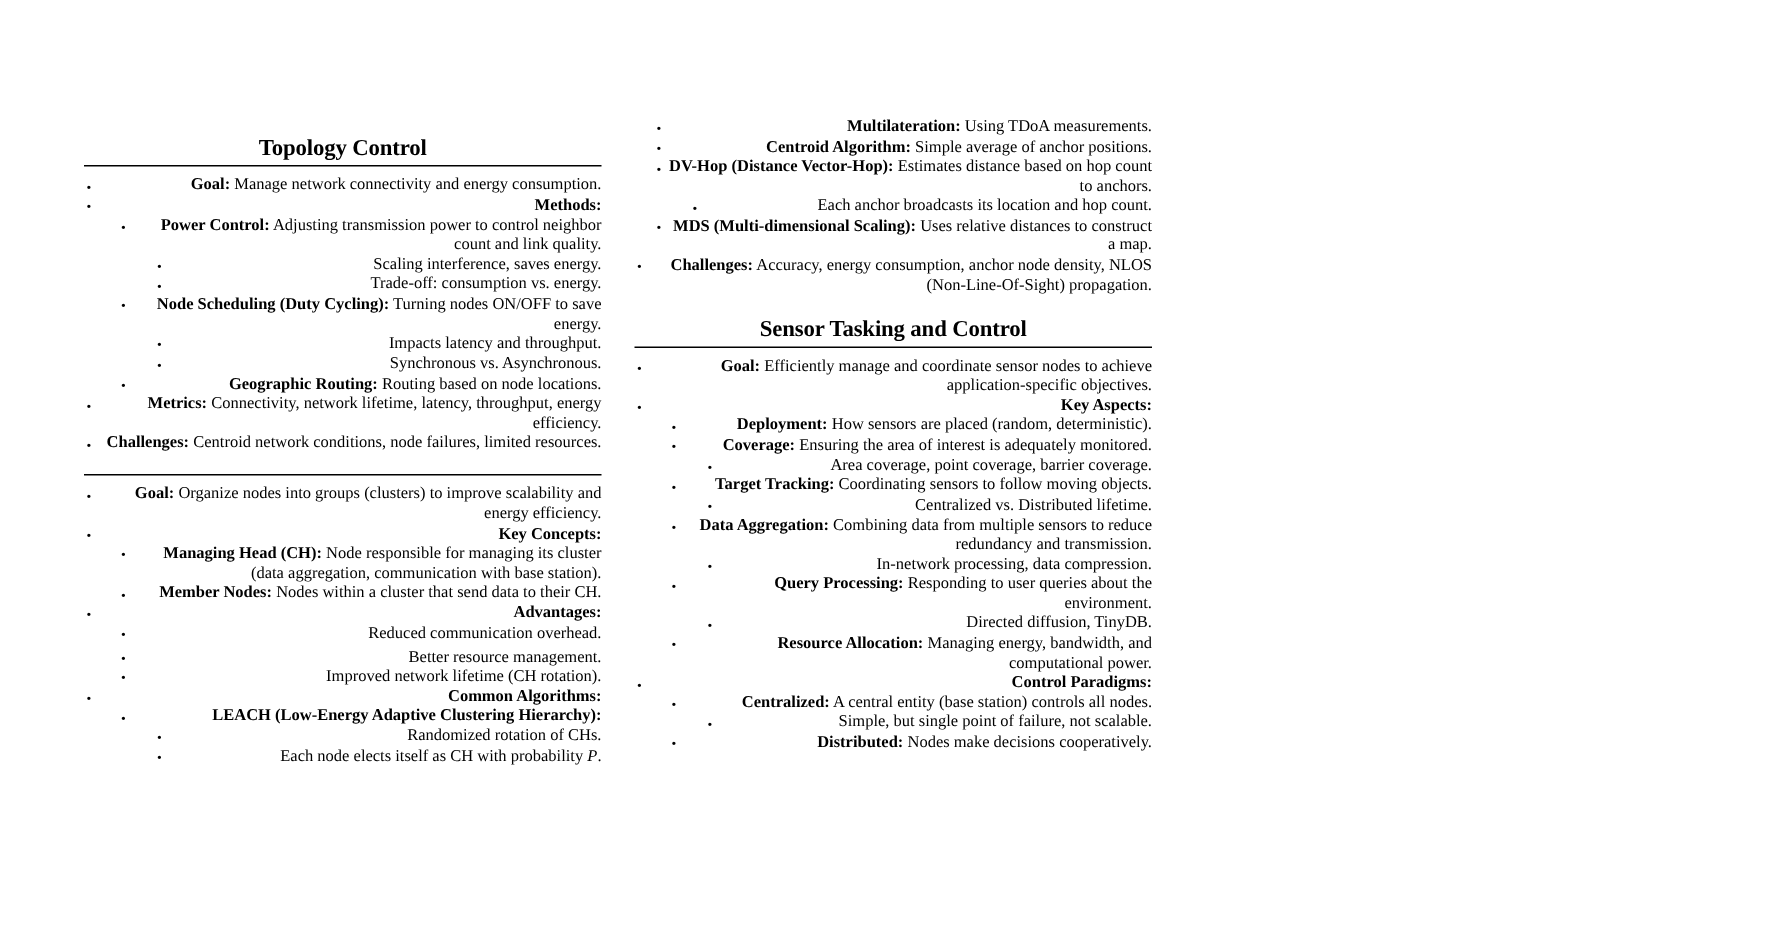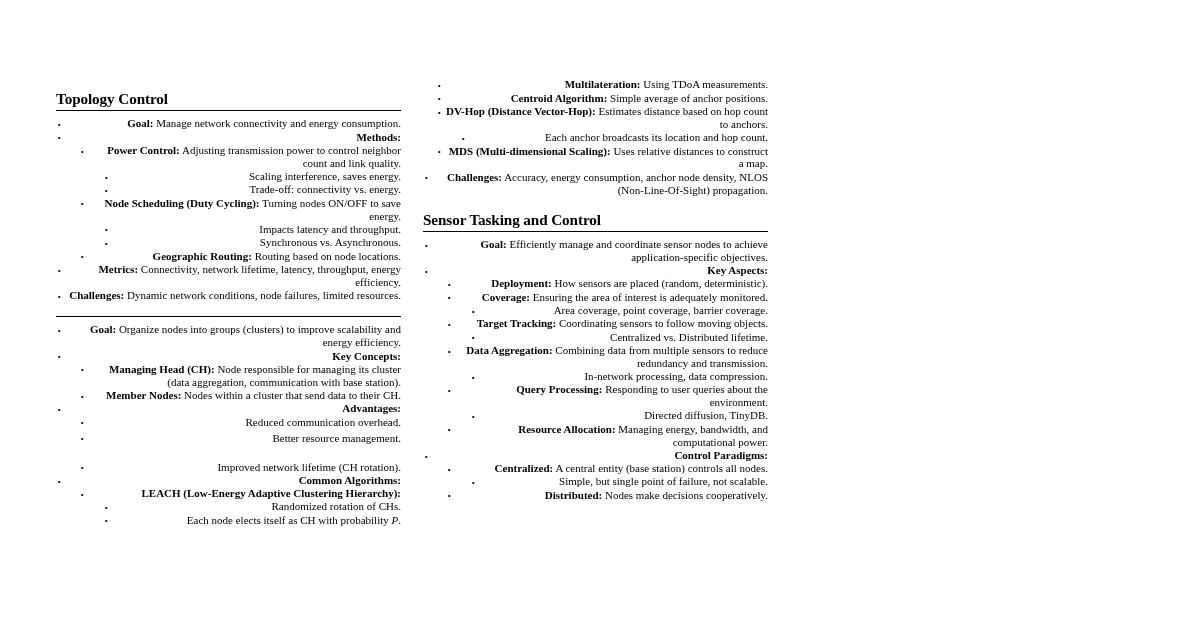--- a/index.html
+++ b/index.html
@@ -28,20 +28,21 @@
   .col-right .colinner { padding-top: 78px; }
 
   h2.section {
     font-family: "Liberation Serif", "DejaVu Serif", serif;
     font-size: 15.2px;
     font-weight: bold;
     line-height: 1.15;
     margin: 0 0 1px 0;
     padding: 0;
     letter-spacing: -0.1px;
+    text-align: center;
   }
   .rule {
     height: 0;
     border: 0;
     border-top: 1.6px solid #000;
     margin: 3px 0 6px 0;
     padding: 0;
     width: 100%;
   }
   .section-block { margin-bottom: 13px; }
@@ -91,43 +92,43 @@
   <div class="col col-left">
     <div class="colinner" id="col-left-inner">
         <div class="section-block">
           <h2 class="section">Topology Control</h2>
           <div class="rule"></div>
           <ul class="lst lvl1">
             <li><span class="b">Goal:</span> <span>Manage network connectivity and energy consumption.</span></li>
             <li><span class="b">Methods:</span><ul class="lst lvl2">
                 <li><span class="b">Power Control:</span> <span>Adjusting transmission power to control neighbor count and link quality.</span><ul class="lst lvl3">
                     <li><span>Scaling interference, saves energy.</span></li>
-                    <li><span>Trade-off: connectivity vs. energy.</span></li>
+                    <li><span>Trade-off: consumption vs. energy.</span></li>
                   </ul></li>
                 <li><span class="b">Node Scheduling (Duty Cycling):</span> <span>Turning nodes ON/OFF to save energy.</span><ul class="lst lvl3">
                     <li><span>Impacts latency and throughput.</span></li>
                     <li><span>Synchronous vs. Asynchronous.</span></li>
                   </ul></li>
                 <li><span class="b">Geographic Routing:</span> <span>Routing based on node locations.</span></li>
               </ul></li>
             <li><span class="b">Metrics:</span> <span>Connectivity, network lifetime, latency, throughput, energy efficiency.</span></li>
-            <li><span class="b">Challenges:</span> <span>Dynamic network conditions, node failures, limited resources.</span></li>
+            <li><span class="b">Challenges:</span> <span>Centroid network conditions, node failures, limited resources.</span></li>
           </ul>
         </div>
         <div class="section-block">
           <div class="rule"></div>
           <ul class="lst lvl1">
             <li><span class="b">Goal:</span> <span>Organize nodes into groups (clusters) to improve scalability and energy efficiency.</span></li>
             <li><span class="b">Key Concepts:</span><ul class="lst lvl2">
                 <li><span class="b">Managing Head (CH):</span> <span>Node responsible for managing its cluster (data aggregation, communication with base station).</span></li>
                 <li><span class="b">Member Nodes:</span> <span>Nodes within a cluster that send data to their CH.</span></li>
               </ul></li>
             <li><span class="b">Advantages:</span><ul class="lst lvl2">
                 <li style="margin-bottom: 3.4px; font-family: Liberation Serif, serif;"><span>Reduced communication overhead.</span></li>
-                <li style="margin-bottom: 16px;"><span>Better resource management.</span></li>
+                <li style="margin-bottom: 0;"><span>Better resource management.</span></li>
                 <li><span>Improved network lifetime (CH rotation).</span></li>
               </ul></li>
             <li><span class="b">Common Algorithms:</span><ul class="lst lvl2">
                 <li><span class="b">LEACH (Low-Energy Adaptive Clustering Hierarchy):</span><ul class="lst lvl3">
                     <li><span>Randomized rotation of CHs.</span></li>
                     <li><span>Each node elects itself as CH with probability </span><span class="mi">P</span><span>.</span></li>
                   </ul></li>
               </ul></li>
           </ul>
         </div>

